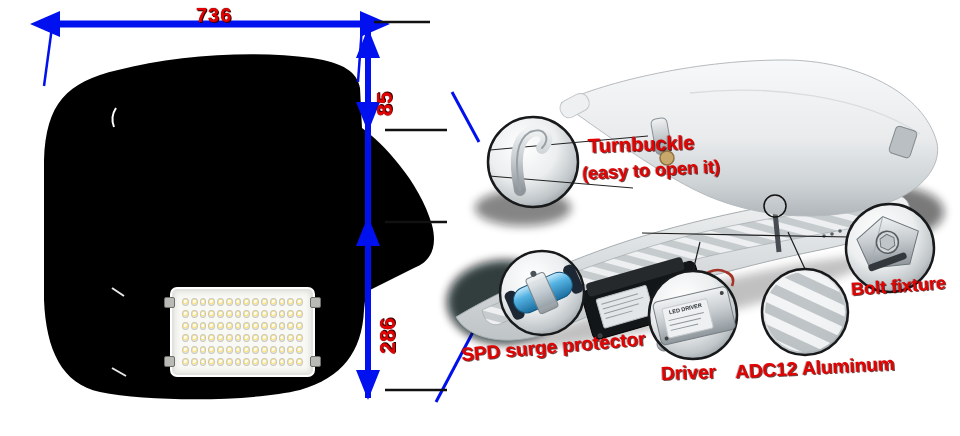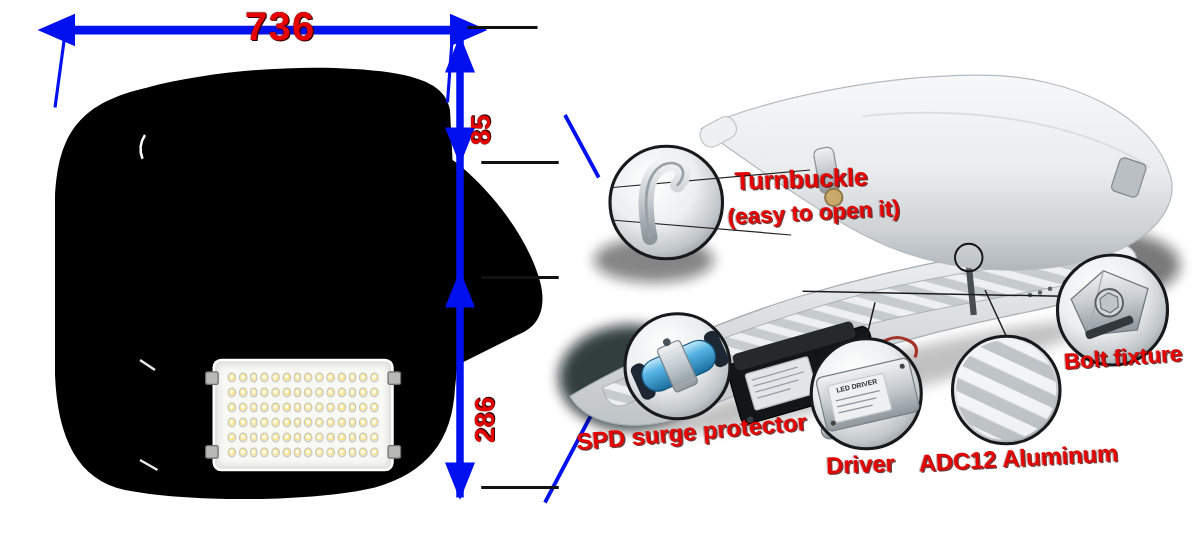--- a/index.html
+++ b/index.html
@@ -8,21 +8,21 @@
     position:relative; width:960px; height:436px; background:#ffffff;
     overflow:hidden; font-family:"Liberation Sans", sans-serif;
   }
   svg.art { position:absolute; left:0; top:0; }
 
   
   .dim {
     position:absolute; font-weight:700; color:var(--red); line-height:1;
     text-shadow:1px 1px 0 #3a0000, 0 0 1px #200000; white-space:nowrap; z-index:6;
   }
-  #dim-length { left:196px; top:5px;  font-size:32px; letter-spacing:1px; }
+  #dim-length { left:196px; top:5px;  font-size:20px; letter-spacing:1px; }
   #dim-height { left:374px; top:132px; width:56px; font-size:22px; text-align:center;
                 transform:rotate(-90deg); transform-origin:0 0; }
   #dim-width  { left:377px; top:374px; width:76px; font-size:22px; text-align:center;
                 transform:rotate(-90deg); transform-origin:0 0; }
 
   
   .rlabel {
     position:absolute; font-weight:700; color:var(--red); line-height:1.05;
     text-shadow:1px 1px 0 rgba(70,0,0,.75), -1px 0 0 rgba(70,0,0,.3);
     white-space:nowrap; z-index:6;

